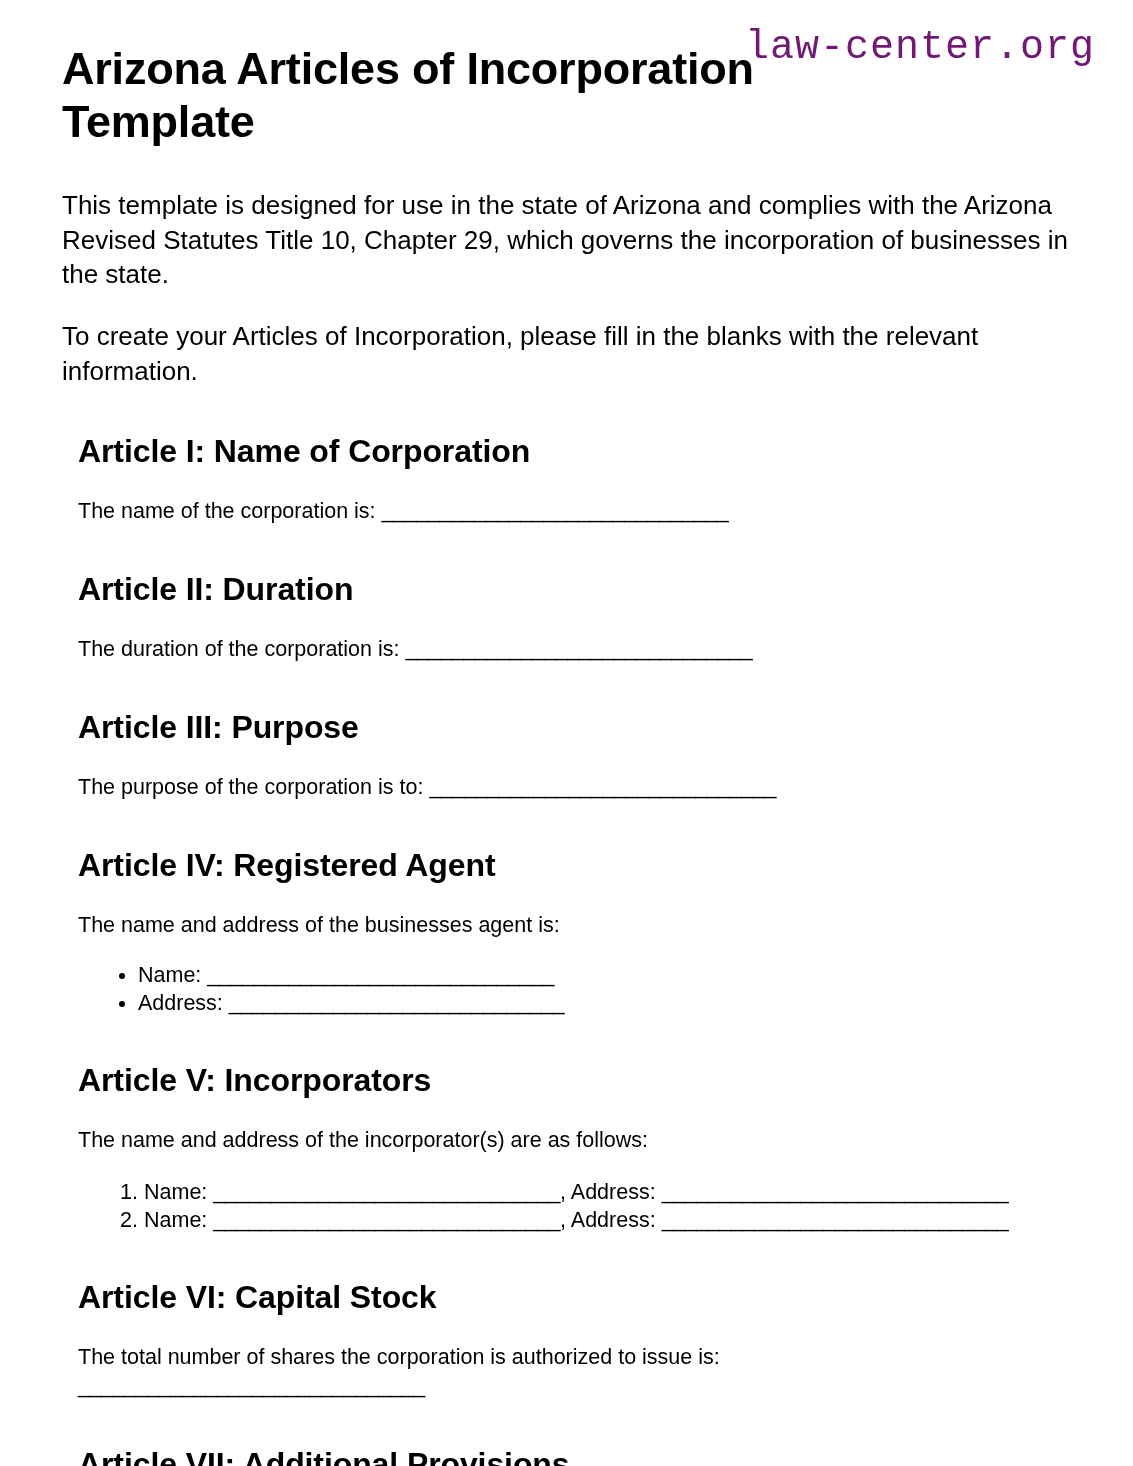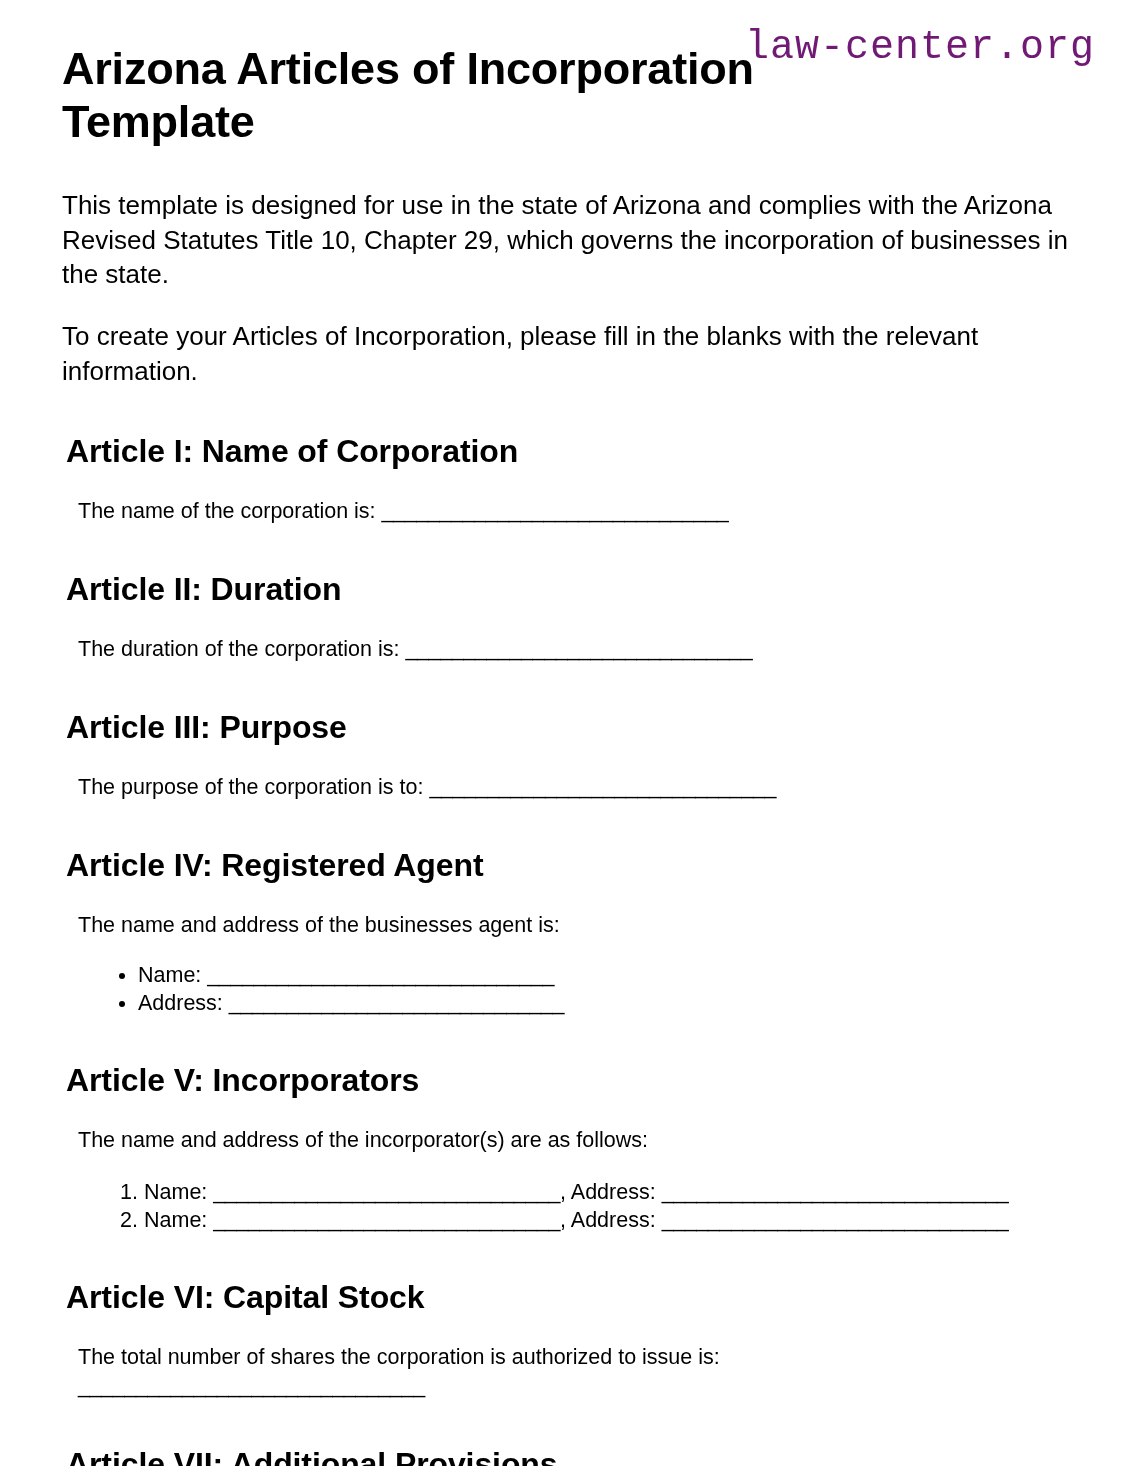--- a/index.html
+++ b/index.html
@@ -50,21 +50,21 @@
   .intro-para {
     margin: 0;
     font-size: 26px;
     line-height: 1.33;
     max-width: 1010px;
   }
   .intro-para.first { margin-top: 40px; }
   .intro-para.second { margin-top: 27px; }
 
   .article-heading {
-    margin: 4px;
+    margin: 16px;
     font-size: 32px;
     font-weight: bold;
     line-height: 1.2;
     letter-spacing: -0.1px;
   }
   .h-1 { margin-top: 44px; }
 
   .body-line {
     margin: 16px;
     margin-top: 27px;

